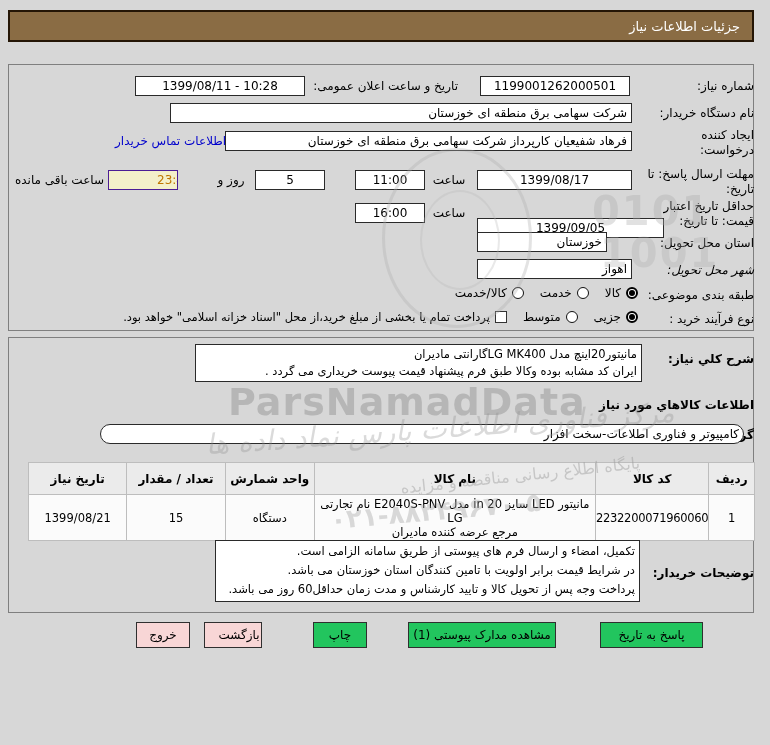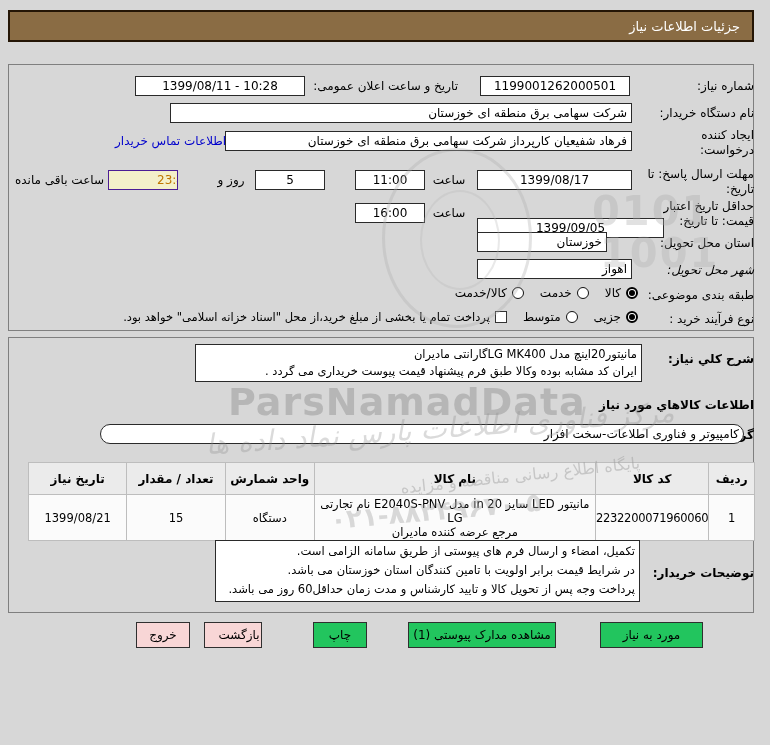--- a/index.html
+++ b/index.html
@@ -179,19 +179,19 @@
     </tbody>
   </table>
 
   <div class="lbl b" style="right:16px; top:566px; width:110px;">توضیحات خریدار:</div>
   <div class="multibox" style="left:215px; top:540px; width:425px; height:62px; line-height:19px;">
     <div>تکمیل، امضاء و ارسال فرم های پیوستی از طریق سامانه الزامی است.</div>
     <div>در شرایط  قیمت برابر اولویت با تامین کنندگان استان خوزستان می باشد.</div>
     <div>پرداخت وجه پس از تحویل کالا و تایید کارشناس و مدت زمان حداقل60 روز می باشد.</div>
   </div>
 
-  <div class="btn green" style="left:600px; width:103px;">مورد به نیاز</div>
+  <div class="btn green" style="left:600px; width:103px;">پاسخ به تاریخ</div>
   <div class="btn green" style="left:408px; width:148px;">مشاهده مدارک پیوستی (1)</div>
   <div class="btn green" style="left:313px; width:54px;">چاپ</div>
   <div class="btn pink" style="left:204px; width:58px;padding-left:12px;">بازگشت</div>
   <div class="btn pink" style="left:136px; width:54px;">خروج</div>
 
 </div>
 
 </body></html>

